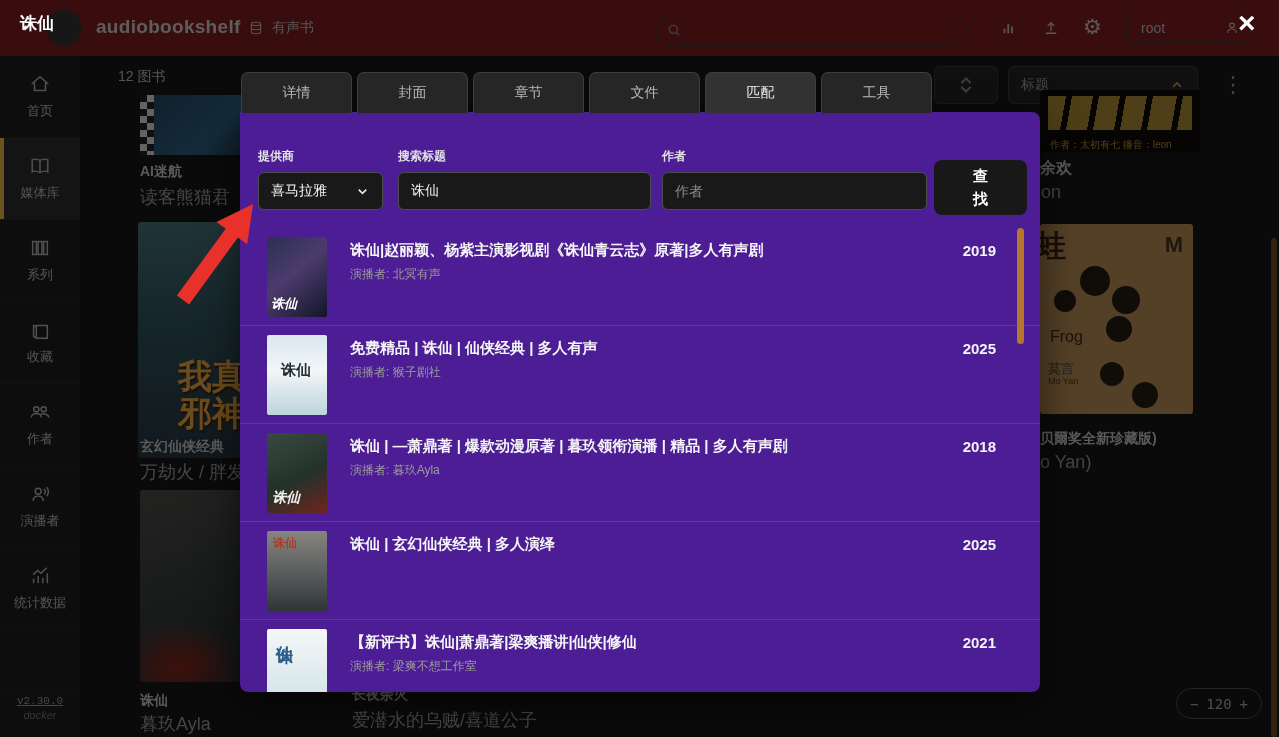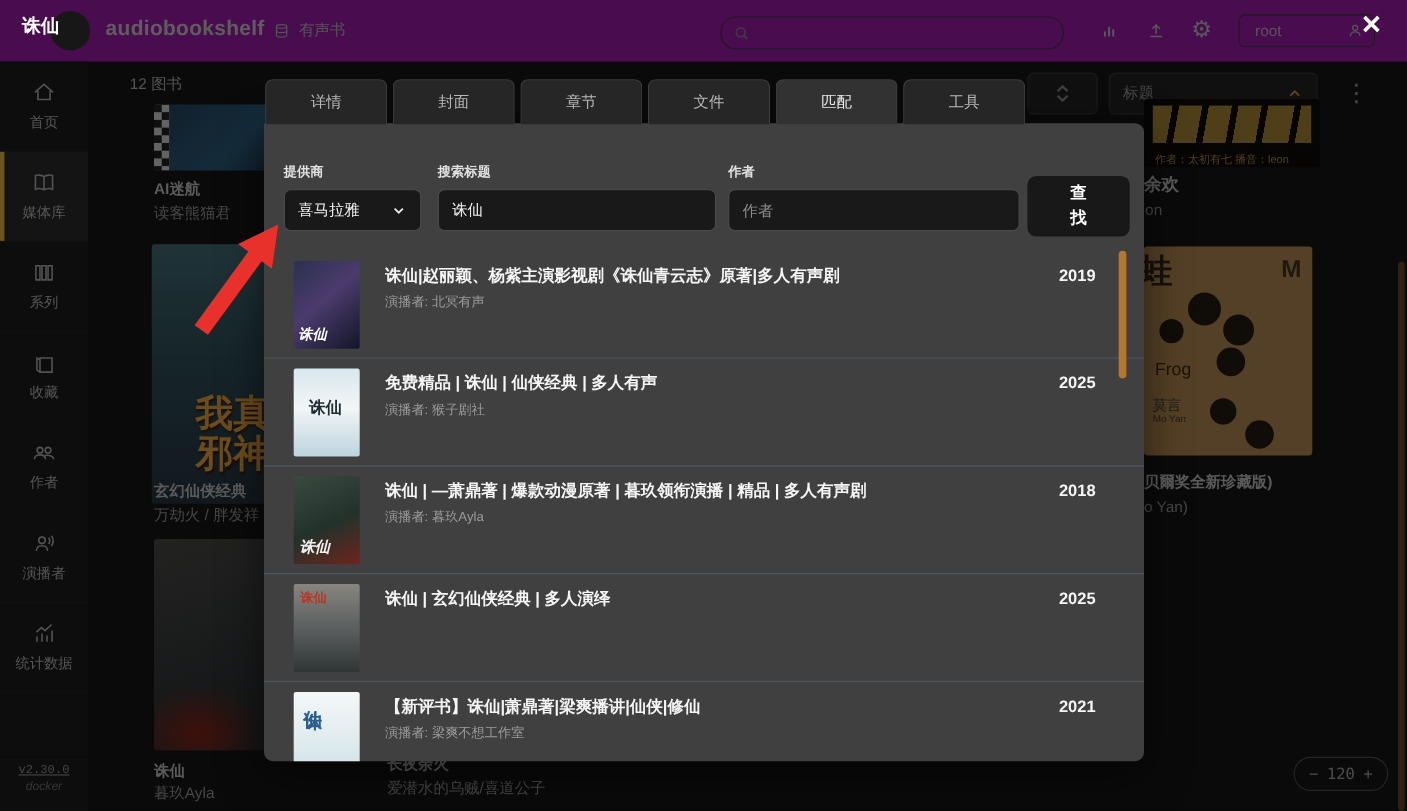--- a/index.html
+++ b/index.html
@@ -2,21 +2,21 @@
 <html><head>
 <meta charset="utf-8">
 <style>
   html,body{margin:0;padding:0;background:#000;}
   .stage{position:relative;width:1279px;height:737px;background:#181818;overflow:hidden;
          font-family:"Liberation Sans",sans-serif;color:#ddd;}
   .abs{position:absolute;}
   svg.ic{display:block;}
 
   
-  .app-header{position:absolute;left:0;top:0;width:1279px;height:56px;background:#a21caf;z-index:1;}
+  .app-header{position:absolute;left:0;top:0;width:1279px;height:56px;background:#7f1d1d;z-index:1;}
   .logo{position:absolute;left:46px;top:10px;width:36px;height:36px;border-radius:50%;background:#343434;}
   .brand{position:absolute;left:96px;top:16px;font-size:19px;font-weight:bold;color:#cfcfcf;letter-spacing:.3px;}
   .lib-chip{position:absolute;left:248px;top:19px;display:flex;align-items:center;gap:8px;color:#bdbdbd;font-size:14px;}
   .hsearch{position:absolute;left:655px;top:15px;width:300px;height:28px;border:1px solid #3a3a3a;border-radius:14px;display:flex;align-items:center;padding-left:10px;color:#8d8d8d;}
   .hicon{position:absolute;top:19px;color:#c4c4c4;}
   .user-chip{position:absolute;left:1126px;top:13px;width:124px;height:30px;border:1px solid #3d3d3d;border-radius:6px;
              display:flex;align-items:center;justify-content:space-between;padding:0 9px 0 14px;color:#bdbdbd;font-size:14px;box-sizing:border-box;}
 
   
   .sidebar{position:absolute;left:0;top:56px;width:80px;bottom:0;background:#1d1d1d;z-index:1;}
@@ -24,21 +24,21 @@
              color:#bcbcbc;font-size:13px;border-bottom:1px solid #272727;position:relative;}
   .side-item .ic{color:#b5b5b5;}
   .side-item.active{background:#2d2d2d;}
   .side-item.active::before{content:"";position:absolute;left:0;top:0;bottom:0;width:4px;background:#e8b944;}
   .side-footer{position:absolute;left:0;right:0;bottom:0;height:42px;border-top:1px solid #272727;text-align:center;padding-top:4px;}
   .ver{font-family:Liberation Mono, monospace;font-size:11px;color:#9a9a9a;text-decoration:underline;}
   .plat{font-size:11px;color:#777;font-style:italic;margin-top:2px;}
 
   
   .shelf-txt-t{font-size:14px;font-weight:bold;color:#c8c8c8;}
-  .shelf-txt-a{font-size:14px;color:#9a9a9a;}
+  .shelf-txt-a{font-size:18px;color:#9a9a9a;}
   .bgcover{position:absolute;border-radius:3px;overflow:hidden;}
   .bg-cover1{background:linear-gradient(135deg,#24455f,#2f6181 55%,#182c3e);}
   .bg-cover1::before{content:"";position:absolute;left:0;top:0;bottom:0;width:14px;
       background:repeating-conic-gradient(#dcdcdc 0 25%,#222 0 50%) 0 0/14px 14px;}
   .bg-cover2{background:linear-gradient(180deg,#47737c,#32555f 40%,#273741);display:flex;flex-direction:column;align-items:center;justify-content:flex-end;padding-bottom:26px;gap:2px;}
   .bg-cover2 span{color:#eda93e;font-weight:bold;font-size:34px;text-shadow:1px 2px 2px #3a1c08;line-height:1.05;}
   .bg-cover3{background:linear-gradient(160deg,#4d4d49,#383c3d 50%,#292c2e);}
   .bg-cover3::before{content:"";position:absolute;left:-20px;bottom:-30px;width:120px;height:90px;
       background:radial-gradient(closest-side,#8a2418,transparent);}
   .bg-cover3 span{position:absolute;right:10px;bottom:26px;writing-mode:vertical-rl;color:#f1f1f1;font-size:30px;font-weight:bold;}
@@ -62,21 +62,21 @@
   
   .dim{position:absolute;inset:0;background:rgba(0,0,0,.55);z-index:5;}
 
   
   .ov-title{position:absolute;left:20px;top:12px;font-size:17px;font-weight:bold;color:#fff;z-index:10;}
   .ov-close{position:absolute;left:1238px;top:8px;font-size:30px;line-height:30px;color:#fff;z-index:10;cursor:pointer;font-weight:bold;}
   .modal-tabs{position:absolute;left:241px;top:72px;display:flex;gap:5px;z-index:11;}
   .tab{width:111px;height:41px;background:#262626;border:1px solid #3e3e3e;border-bottom:none;border-radius:7px 7px 0 0;
        display:flex;align-items:center;justify-content:center;font-size:14px;color:#b8b8b8;box-sizing:border-box;cursor:pointer;}
   .tab.active{background:#323232;color:#e9e9e9;}
-  .panel{position:absolute;left:240px;top:112px;width:800px;height:580px;background:#404040;z-index:10;
+  .panel{position:absolute;left:240px;top:112px;width:800px;height:580px;background:#4c1d95;z-index:10;
          border-radius:0 8px 8px 8px;box-shadow:0 10px 40px rgba(0,0,0,.55);}
   .fg{position:absolute;}
   .fg label{display:block;font-size:12px;font-weight:bold;color:#e2e2e2;margin-bottom:7px;}
   .ctl{height:38px;background:#191919;border:1px solid #4c4c4c;border-radius:6px;box-sizing:border-box;
        color:#f0f0f0;font-size:14px;display:flex;align-items:center;padding:0 12px;font-family:"Liberation Sans",sans-serif;}
   .ctl.sel{justify-content:space-between;cursor:pointer;}
   input.ctl{width:100%;}
   input.ctl::placeholder{color:#8b8b8b;}
   .search-btn{position:absolute;left:694px;top:48px;width:93px;height:55px;background:#181818;border:none;border-radius:8px;
       color:#fff;font-size:15px;font-weight:bold;line-height:1.5;cursor:pointer;display:flex;align-items:center;justify-content:center;

